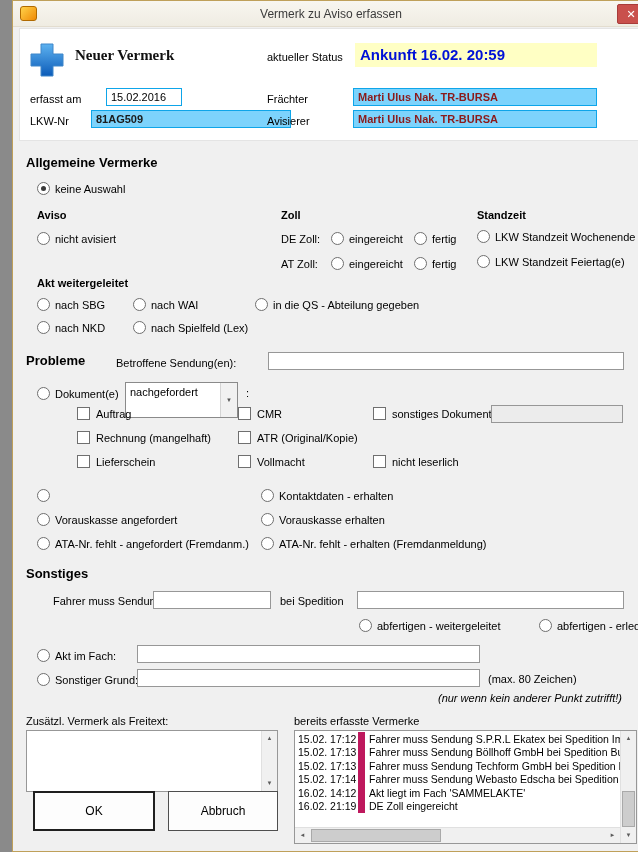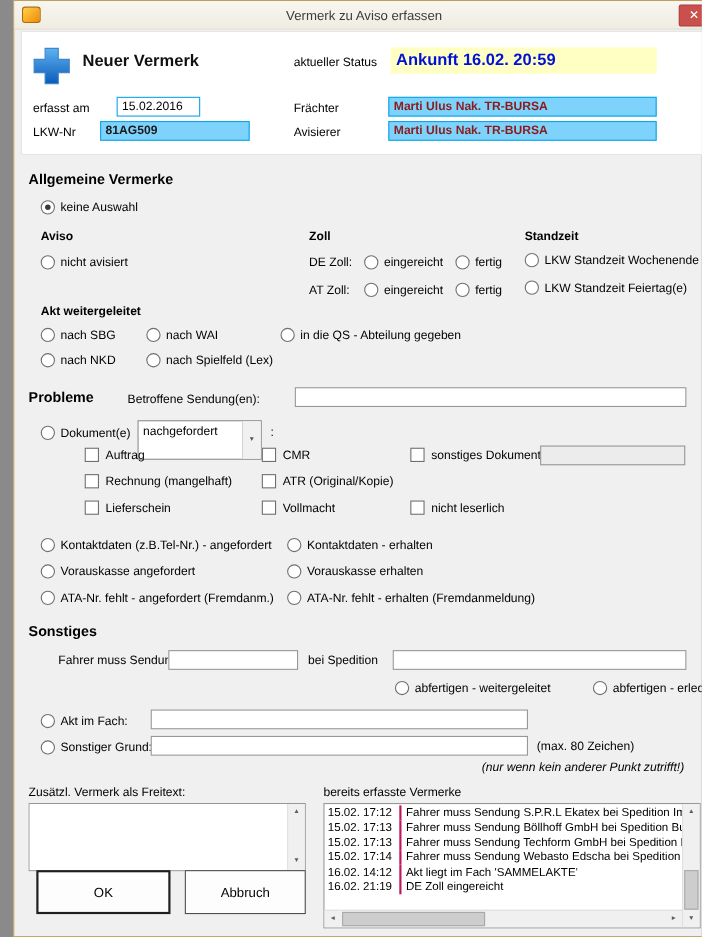--- a/index.html
+++ b/index.html
@@ -15,21 +15,21 @@
               line-height:26px; font-size:12px; color:#3b3b3b; }
   .appicon { position:absolute; left:7px; top:5px; width:17px; height:15px; border-radius:3px;
              background:linear-gradient(135deg,#ffd24a,#ef8a06); border:1px solid #b06a00; }
   .closebtn { position:absolute; right:4px; top:3px; width:28px; height:20px; background:#c9504c;
               border:1px solid #a83c3a; border-radius:2px; color:#fff; font-size:11px;
               text-align:center; line-height:18px; cursor:pointer; }
 
   
   .panel { position:absolute; left:6px; top:27px; width:626px; height:113px; background:#fff;
            border:1px solid #e4e4e4; }
-  .h-title { position:absolute; left:62px; top:46px; font-size:15px; font-weight:bold; color:#111; }
+  .h-title { position:absolute; left:62px; top:46px; font-size:15px; font-weight:bold; color:#111;font-family:Liberation Serif, serif; }
   .statusbox { position:absolute; left:342px; top:42px; width:242px; height:24px; background:#ffffc4;
                font-size:15px; font-weight:bold; color:#0011d7; line-height:24px; padding-left:5px;
                white-space:nowrap; }
 
   .lbl { position:absolute; font-size:11px; color:#000; white-space:nowrap; }
   .it  { font-style:italic; }
   .h1  { position:absolute; font-size:13px; font-weight:bold; color:#000; white-space:nowrap; }
   .h2  { position:absolute; font-size:11px; font-weight:bold; color:#000; white-space:nowrap; }
 
   .box { position:absolute; font-size:11px; border:1px solid #0ea5e9; background:#fff;
@@ -69,21 +69,21 @@
          border-left:1px solid #e0e0e0; }
   .sbtn { position:absolute; left:0; width:100%; height:15px; font-size:6px; color:#5c5c5c;
           text-align:center; line-height:15px; cursor:pointer; }
   .sbtn.top { top:0; } .sbtn.bot { bottom:0; }
   .vthumb { position:absolute; left:1px; right:1px; background:#cdcdcd; border:1px solid #a9a9a9; }
 
   
   .listbox { position:absolute; border:1px solid #979797; background:#fff; }
   .lrows { position:absolute; left:0; top:1px; right:16px; bottom:16px; overflow:hidden; }
   .lrow { display:flex; height:13.5px; align-items:center; font-size:10.5px; white-space:nowrap; }
-  .lrow .time { width:70px; flex:none; padding-left:3px; border-right:2px solid #be185d;
+  .lrow .time { width:70px; flex:none; padding-left:3px; border-right:7px solid #be185d;
                 height:100%; display:flex; align-items:center; }
   .lrow .txt { padding-left:4px; overflow:hidden; }
   .listbox .vsb { bottom:0; height:100%; }
   .hsb { position:absolute; left:0; bottom:0; right:16px; height:16px; background:#f0f0f0;
          border-top:1px solid #e0e0e0; }
   .hbtn { position:absolute; top:0; height:100%; width:15px; font-size:6px; color:#5c5c5c;
           text-align:center; line-height:15px; cursor:pointer; }
   .hbtn.l { left:0; } .hbtn.r { right:0; }
   .hthumb { position:absolute; top:1px; bottom:1px; left:16px; width:130px; background:#cdcdcd;
             border:1px solid #a9a9a9; }
@@ -116,21 +116,21 @@
   </svg>
   <span class="h-title">Neuer Vermerk</span>
   <span class="lbl" style="left:254px;top:50px">aktueller Status</span>
   <div class="statusbox">Ankunft 16.02. 20:59</div>
 
   <span class="lbl" style="left:17px;top:92px">erfasst am</span>
   <div class="box" style="left:93px;top:87px;width:76px">15.02.2016</div>
   <span class="lbl" style="left:254px;top:92px">Frächter</span>
   <div class="box yellow red" style="left:340px;top:87px;width:244px">Marti Ulus Nak. TR-BURSA</div>
   <span class="lbl" style="left:17px;top:114px">LKW-Nr</span>
-  <div class="box yellow bk" style="left:78px;top:109px;width:136px">81AG509</div>
+  <div class="box yellow bk" style="left:78px;top:109px;width:200px">81AG509</div>
   <span class="lbl" style="left:254px;top:114px">Avisierer</span>
   <div class="box yellow red" style="left:340px;top:109px;width:244px">Marti Ulus Nak. TR-BURSA</div>
 
   <span class="h1" style="left:13px;top:154px">Allgemeine Vermerke</span>
 
   <div class="radio" style="left:24px;top:181px">
     <span class="rc sel"></span>
     <span class="t">keine Auswahl</span>
   </div>
 
@@ -236,21 +236,20 @@
     <span class="sq"></span>
     <span class="t">Vollmacht</span>
   </div>
   <div class="check" style="left:360px;top:454px">
     <span class="sq"></span>
     <span class="t">nicht leserlich</span>
   </div>
 
   <div class="radio" style="left:24px;top:488px">
     <span class="rc"></span>
-    <span class="t">Kontaktdaten (z.B.Tel-Nr.) - angefordert</span>
   </div>
   <div class="radio" style="left:248px;top:488px">
     <span class="rc"></span>
     <span class="t">Kontaktdaten - erhalten</span>
   </div>
   <div class="radio" style="left:24px;top:512px">
     <span class="rc"></span>
     <span class="t">Vorauskasse angefordert</span>
   </div>
   <div class="radio" style="left:248px;top:512px">

